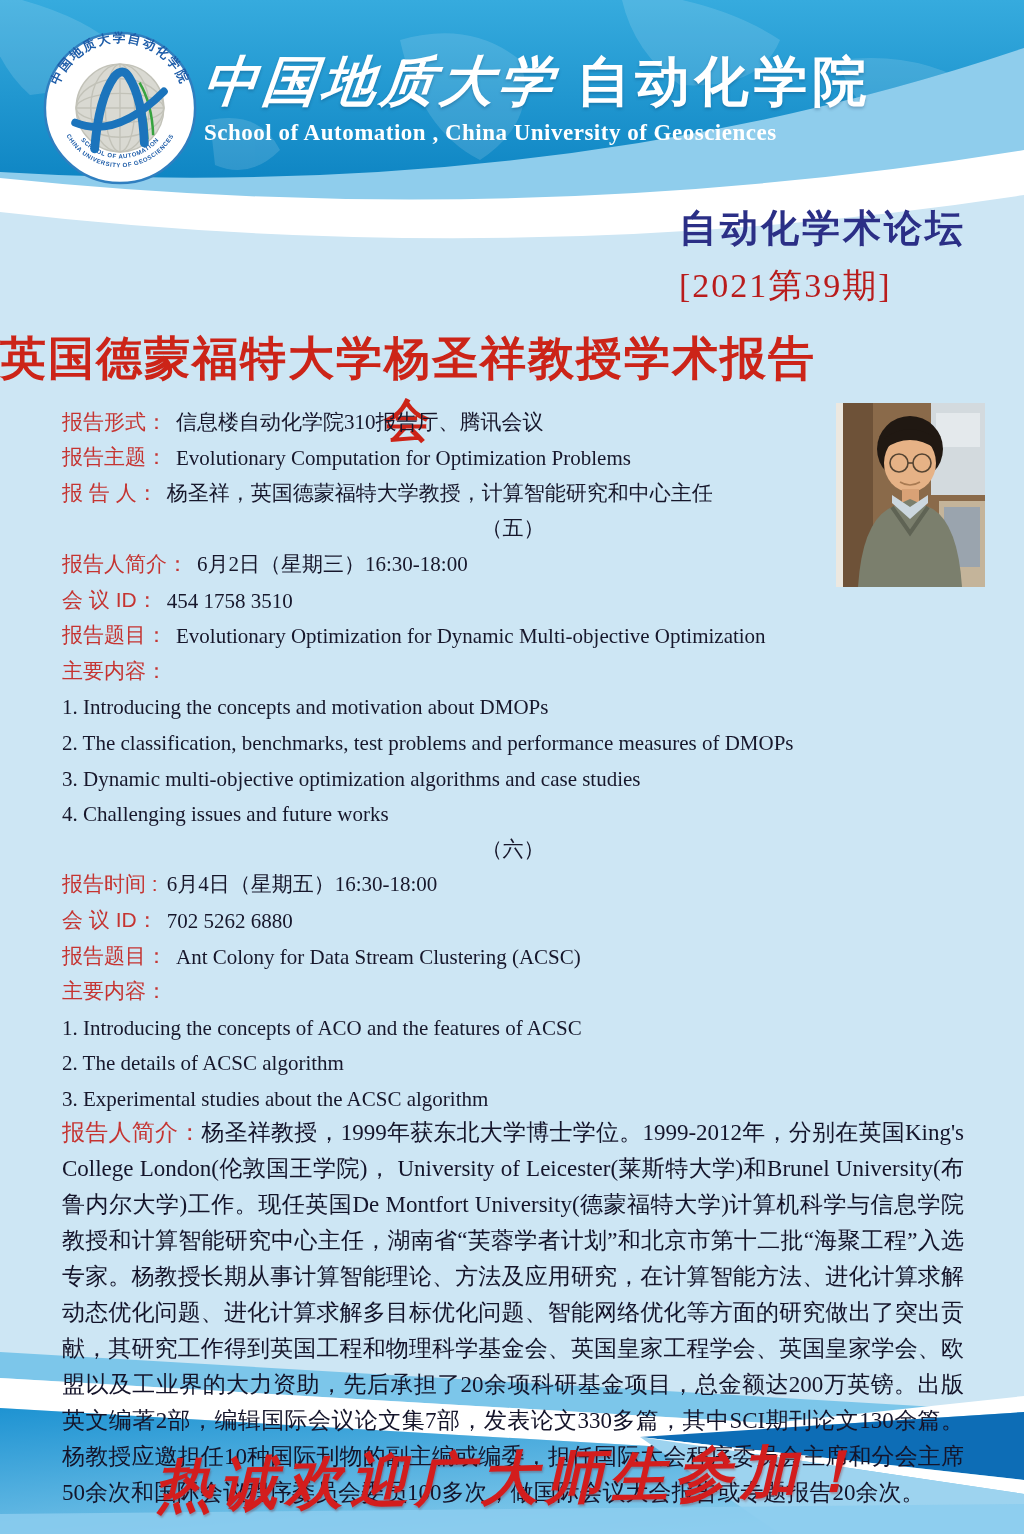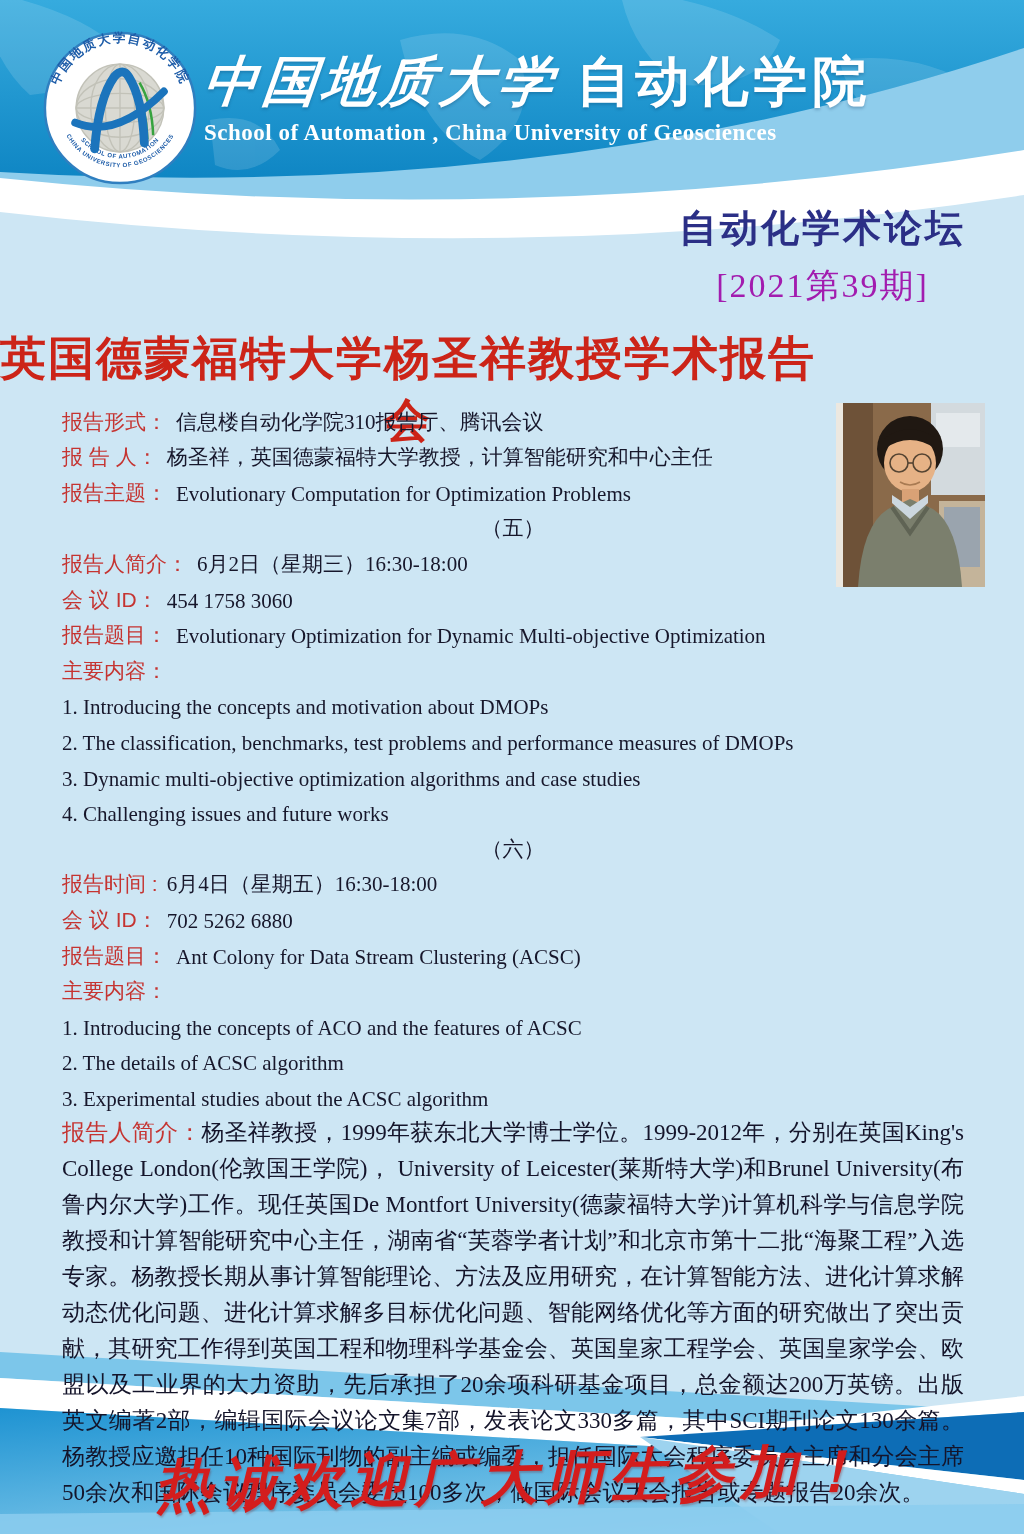--- a/index.html
+++ b/index.html
@@ -20,27 +20,27 @@
     text-shadow:0 2px 3px rgba(0,40,80,.25);
     font-family:"Liberation Serif","DejaVu Serif",serif;
   }
   #hdr-title-cn .script{font-style:italic;transform:skewX(-6deg);display:inline-block;}
   #hdr-title-en{
     margin-top:8px;font-size:23px;font-weight:bold;letter-spacing:.5px;
     font-family:"Liberation Serif","DejaVu Serif",serif;
   }
 
   
-  #forum{top:203px;right:58px;text-align:center;z-index:3;}
+  #forum{top:203px;right:58px;text-align:left;z-index:3;}
   #forum-title{
     font-size:38px;font-weight:bold;color:#2b2f86;letter-spacing:3px;
     font-family:"Liberation Sans","DejaVu Sans",sans-serif;
   }
   #forum-issue{
-    margin-top:9px;font-size:34px;color:#a21caf;letter-spacing:2px;
+    margin-top:9px;font-size:34px;color:#b91c1c;letter-spacing:2px;
     font-family:"Liberation Serif","DejaVu Serif",serif;
   }
 
   
   #main-title{
     top:328px;left:0;width:816px;text-align:center;z-index:3;
     font-size:46px;font-weight:bold;color:#cc2418;letter-spacing:2px;
   }
 
   
@@ -173,35 +173,35 @@
     <path d="M56,104 L74,130 L92,104" stroke="#5f6354" stroke-width="4" fill="none"></path>
   </g>
 </svg>
 
 <div id="details" class="abs">
     <div class="row field">
       <span class="lab">报告形式：</span>
       <span class="val">信息楼自动化学院310报告厅、腾讯会议</span>
     </div>
     <div class="row field">
+      <span class="lab">报告主题：</span>
+      <span class="val">Evolutionary Computation for Optimization Problems</span>
+    </div>
+    <div class="row field">
       <span class="lab">报 告 人：</span>
       <span class="val">杨圣祥，英国德蒙福特大学教授，计算智能研究和中心主任</span>
     </div>
-    <div class="row field">
-      <span class="lab">报告主题：</span>
-      <span class="val">Evolutionary Computation for Optimization Problems</span>
-    </div>
     <div class="row center item">（五）</div>
     <div class="row field">
       <span class="lab">报告人简介：</span>
       <span class="val">6月2日（星期三）16:30-18:00</span>
     </div>
     <div class="row field">
       <span class="lab">会 议 ID：</span>
-      <span class="val">454 1758 3060</span>
+      <span class="val">454 1758 3510</span>
     </div>
     <div class="row field">
       <span class="lab">报告题目：</span>
       <span class="val">Evolutionary Optimization for Dynamic Multi-objective Optimization</span>
     </div>
     <div class="row field">
       <span class="lab">主要内容：</span>
       <span class="val"></span>
     </div>
     <div class="row item">1. Introducing the concepts and motivation about DMOPs</div>

